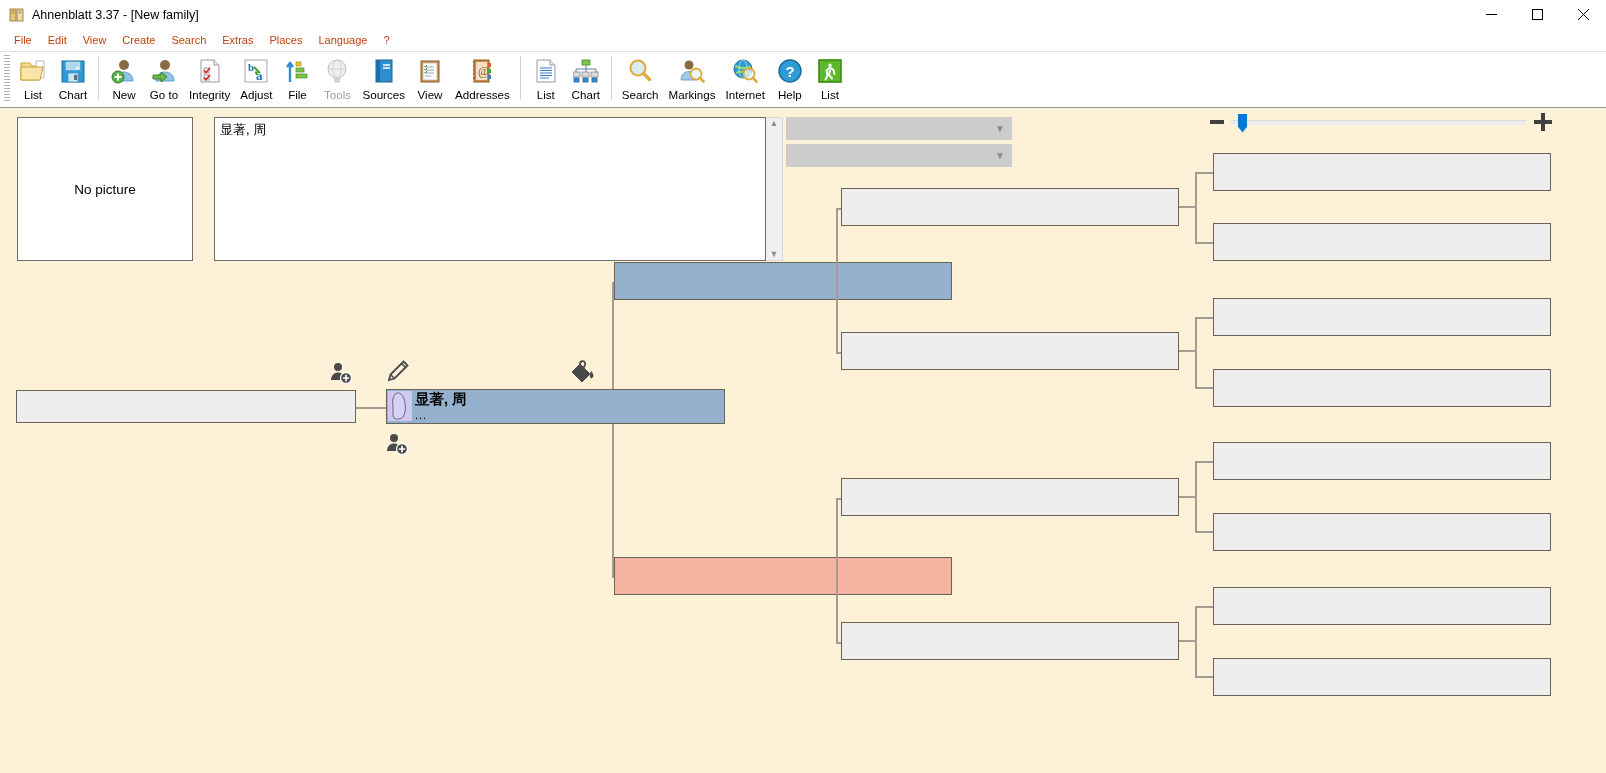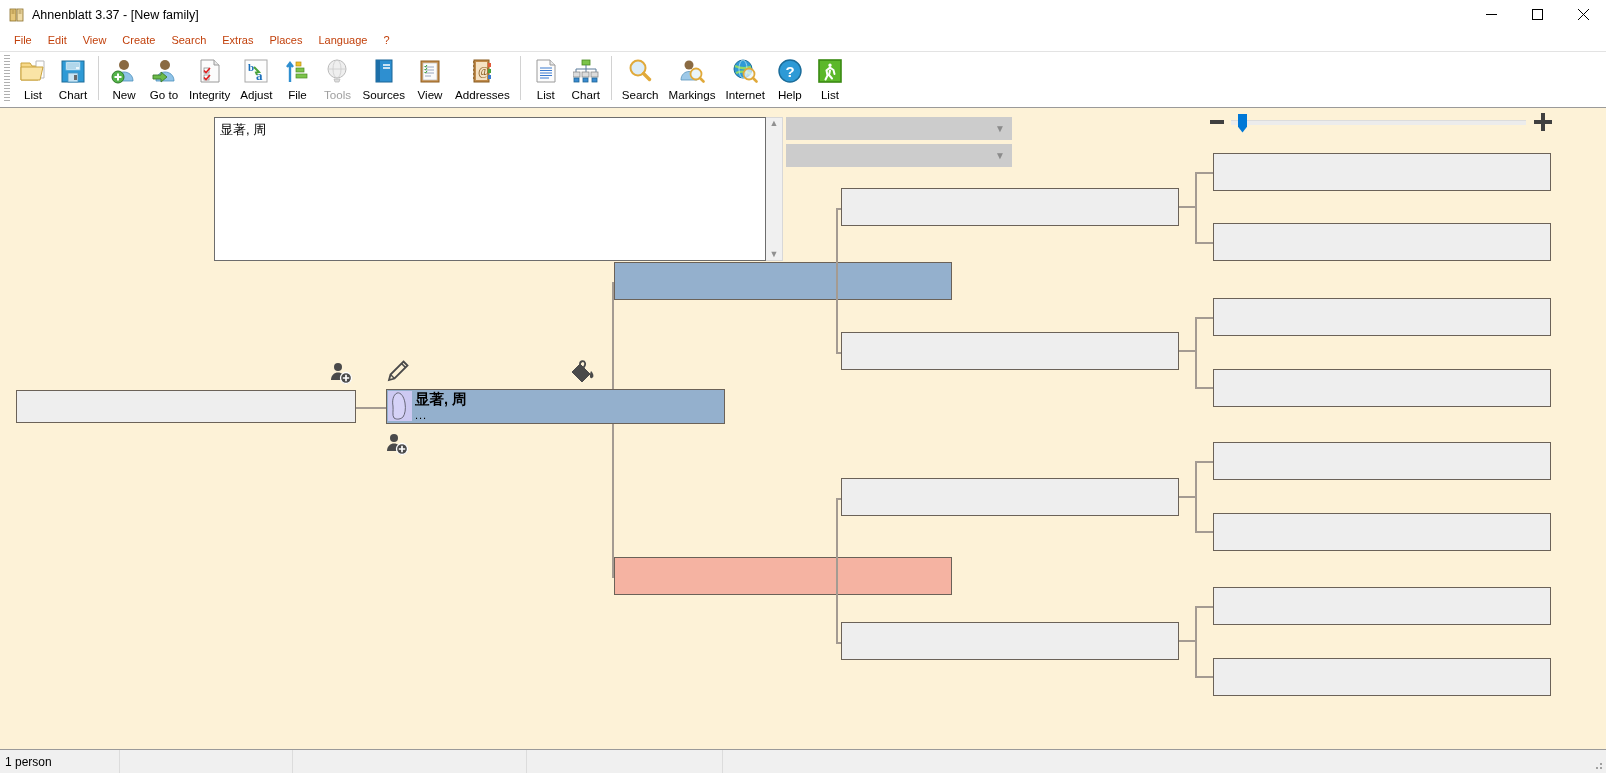--- a/index.html
+++ b/index.html
@@ -552,20 +552,23 @@
           <path d="M13 5.5a1.7 1.7 0 1 0 0 3.4 1.7 1.7 0 0 0 0-3.4z" fill="#ffffff"></path>
           <path d="M13 9.5l-3.5 3 1 5-2 4M13 9.5l3.5 2.5 1 4M13 12.5l-1 4.5 3 3.5" stroke="#ffffff" stroke-width="2" fill="none" stroke-linecap="round"></path>
         </svg>
       </div>
       <div class="tb-lbl">List</div>
     </div>
   </div>
 
   <div class="content">
 
+    <div class="pic-box">
+      <span>No picture</span>
+    </div>
 
     <div class="notes-box">显著, 周</div>
 
     <div class="notes-scroll">
       <div class="sb-arrow">▲</div>
       <div class="sb-arrow">▼</div>
     </div>
 
     <div class="combo" style="left:786px; top:9px;">
       <span></span>
@@ -680,22 +683,14 @@
           <circle cx="9" cy="6" r="4" fill="#4a4a4a"></circle>
           <path d="M2 19c0-5 3.5-7.5 7-7.5s7 2.5 7 7.5z" fill="#4a4a4a"></path>
           <circle cx="17" cy="17" r="5.5" fill="#4a4a4a" stroke="#ffffff" stroke-width="1.3"></circle>
           <path d="M17 13.8v6.4M13.8 17h6.4" stroke="#ffffff" stroke-width="1.7"></path>
         </svg>
       </div>
 
     </div>
   </div>
 
-  <div class="statusbar">
-    <div class="st-cell" style="width:120px;">1 person</div>
-    <div class="st-cell" style="width:173px;"></div>
-    <div class="st-cell" style="width:234px;"></div>
-    <div class="st-cell" style="width:196px;"></div>
-    <div class="st-cell" style="flex:1 1 auto; border-right:none;"></div>
-    <div class="grip"></div>
-  </div>
 
 </div>
 
 </body></html>

